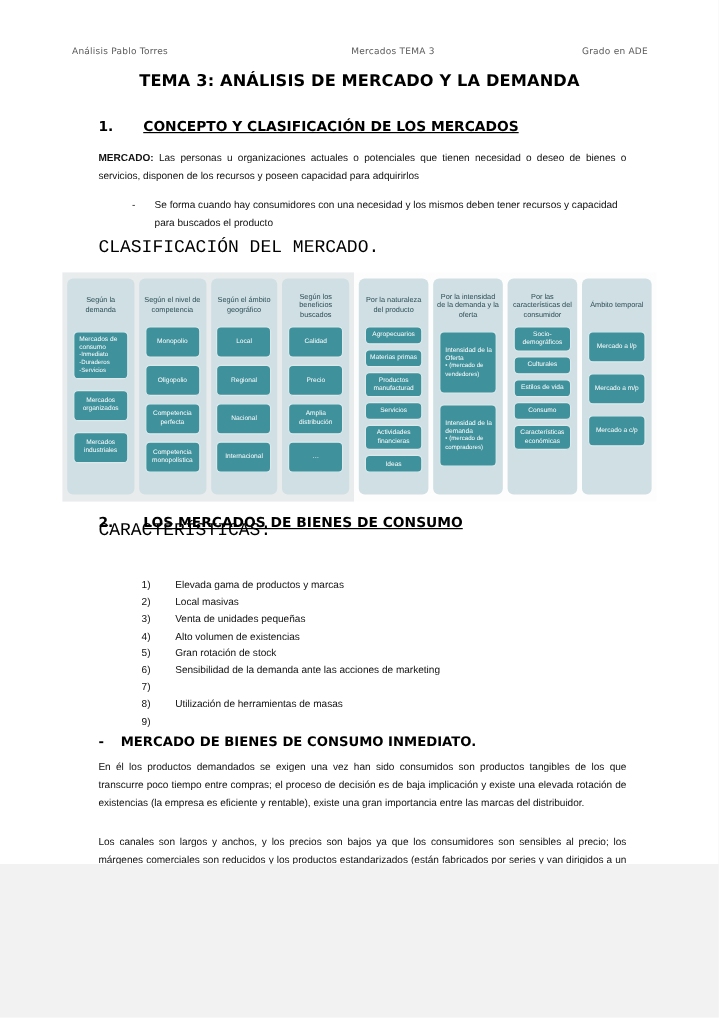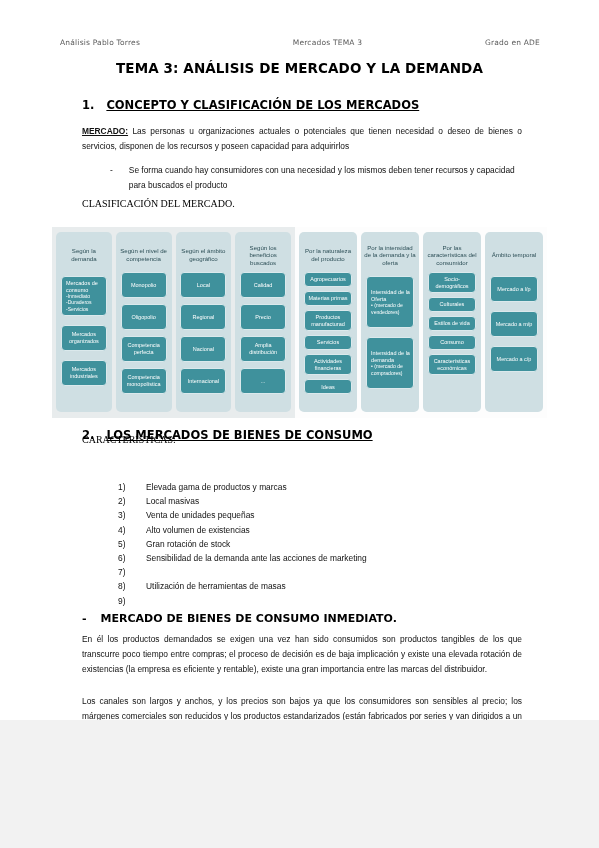--- a/index.html
+++ b/index.html
@@ -59,30 +59,30 @@
     left: 82px;
     font-size: 11.5px;
     font-weight: bold;
     color: #000;
     font-family: "DejaVu Sans", sans-serif;
     display: flex;
     gap: 12px;
     align-items: baseline;
   }
   .sec-head .sec-num { text-decoration: none; }
-  .sec-head .sec-txt { text-decoration: underline; }
+  .sec-head .sec-txt { text-decoration: underline; margin-left: 13px; }
   #sec1 { top: 98px; }
   #sec2 { top: 428px; }
 
   .sub-head {
     position: absolute;
     left: 82px;
-    font-size: 10px;
+    font-size: 15px;
     color: #000;
-    font-family: Liberation Serif, serif;
+    font-family: Liberation Mono, monospace;
   }
   #clasif-head { top: 198px; }
   #carac-head  { top: 434px; }
 
   .dash-head {
     position: absolute;
     left: 82px;
     top: 612px;
     font-size: 11px;
     font-weight: bold;
@@ -97,21 +97,21 @@
   .para {
     position: absolute;
     left: 82px;
     width: 440px;
     font-size: 8.4px;
     line-height: 15px;
     color: #111;
     text-align: justify;
     font-family: "Liberation Sans", sans-serif;
   }
-  .para b { font-weight: bold; text-decoration: underline; }
+  .para b { font-weight: bold; }
   #mercado-def { top: 124px; }
   #para-inmediato { top: 632px; }
   #para-canales  { top: 694px; }
 
   .bullet {
     position: absolute;
     left: 110px;
     top: 163px;
     width: 412px;
     font-size: 8.4px;

